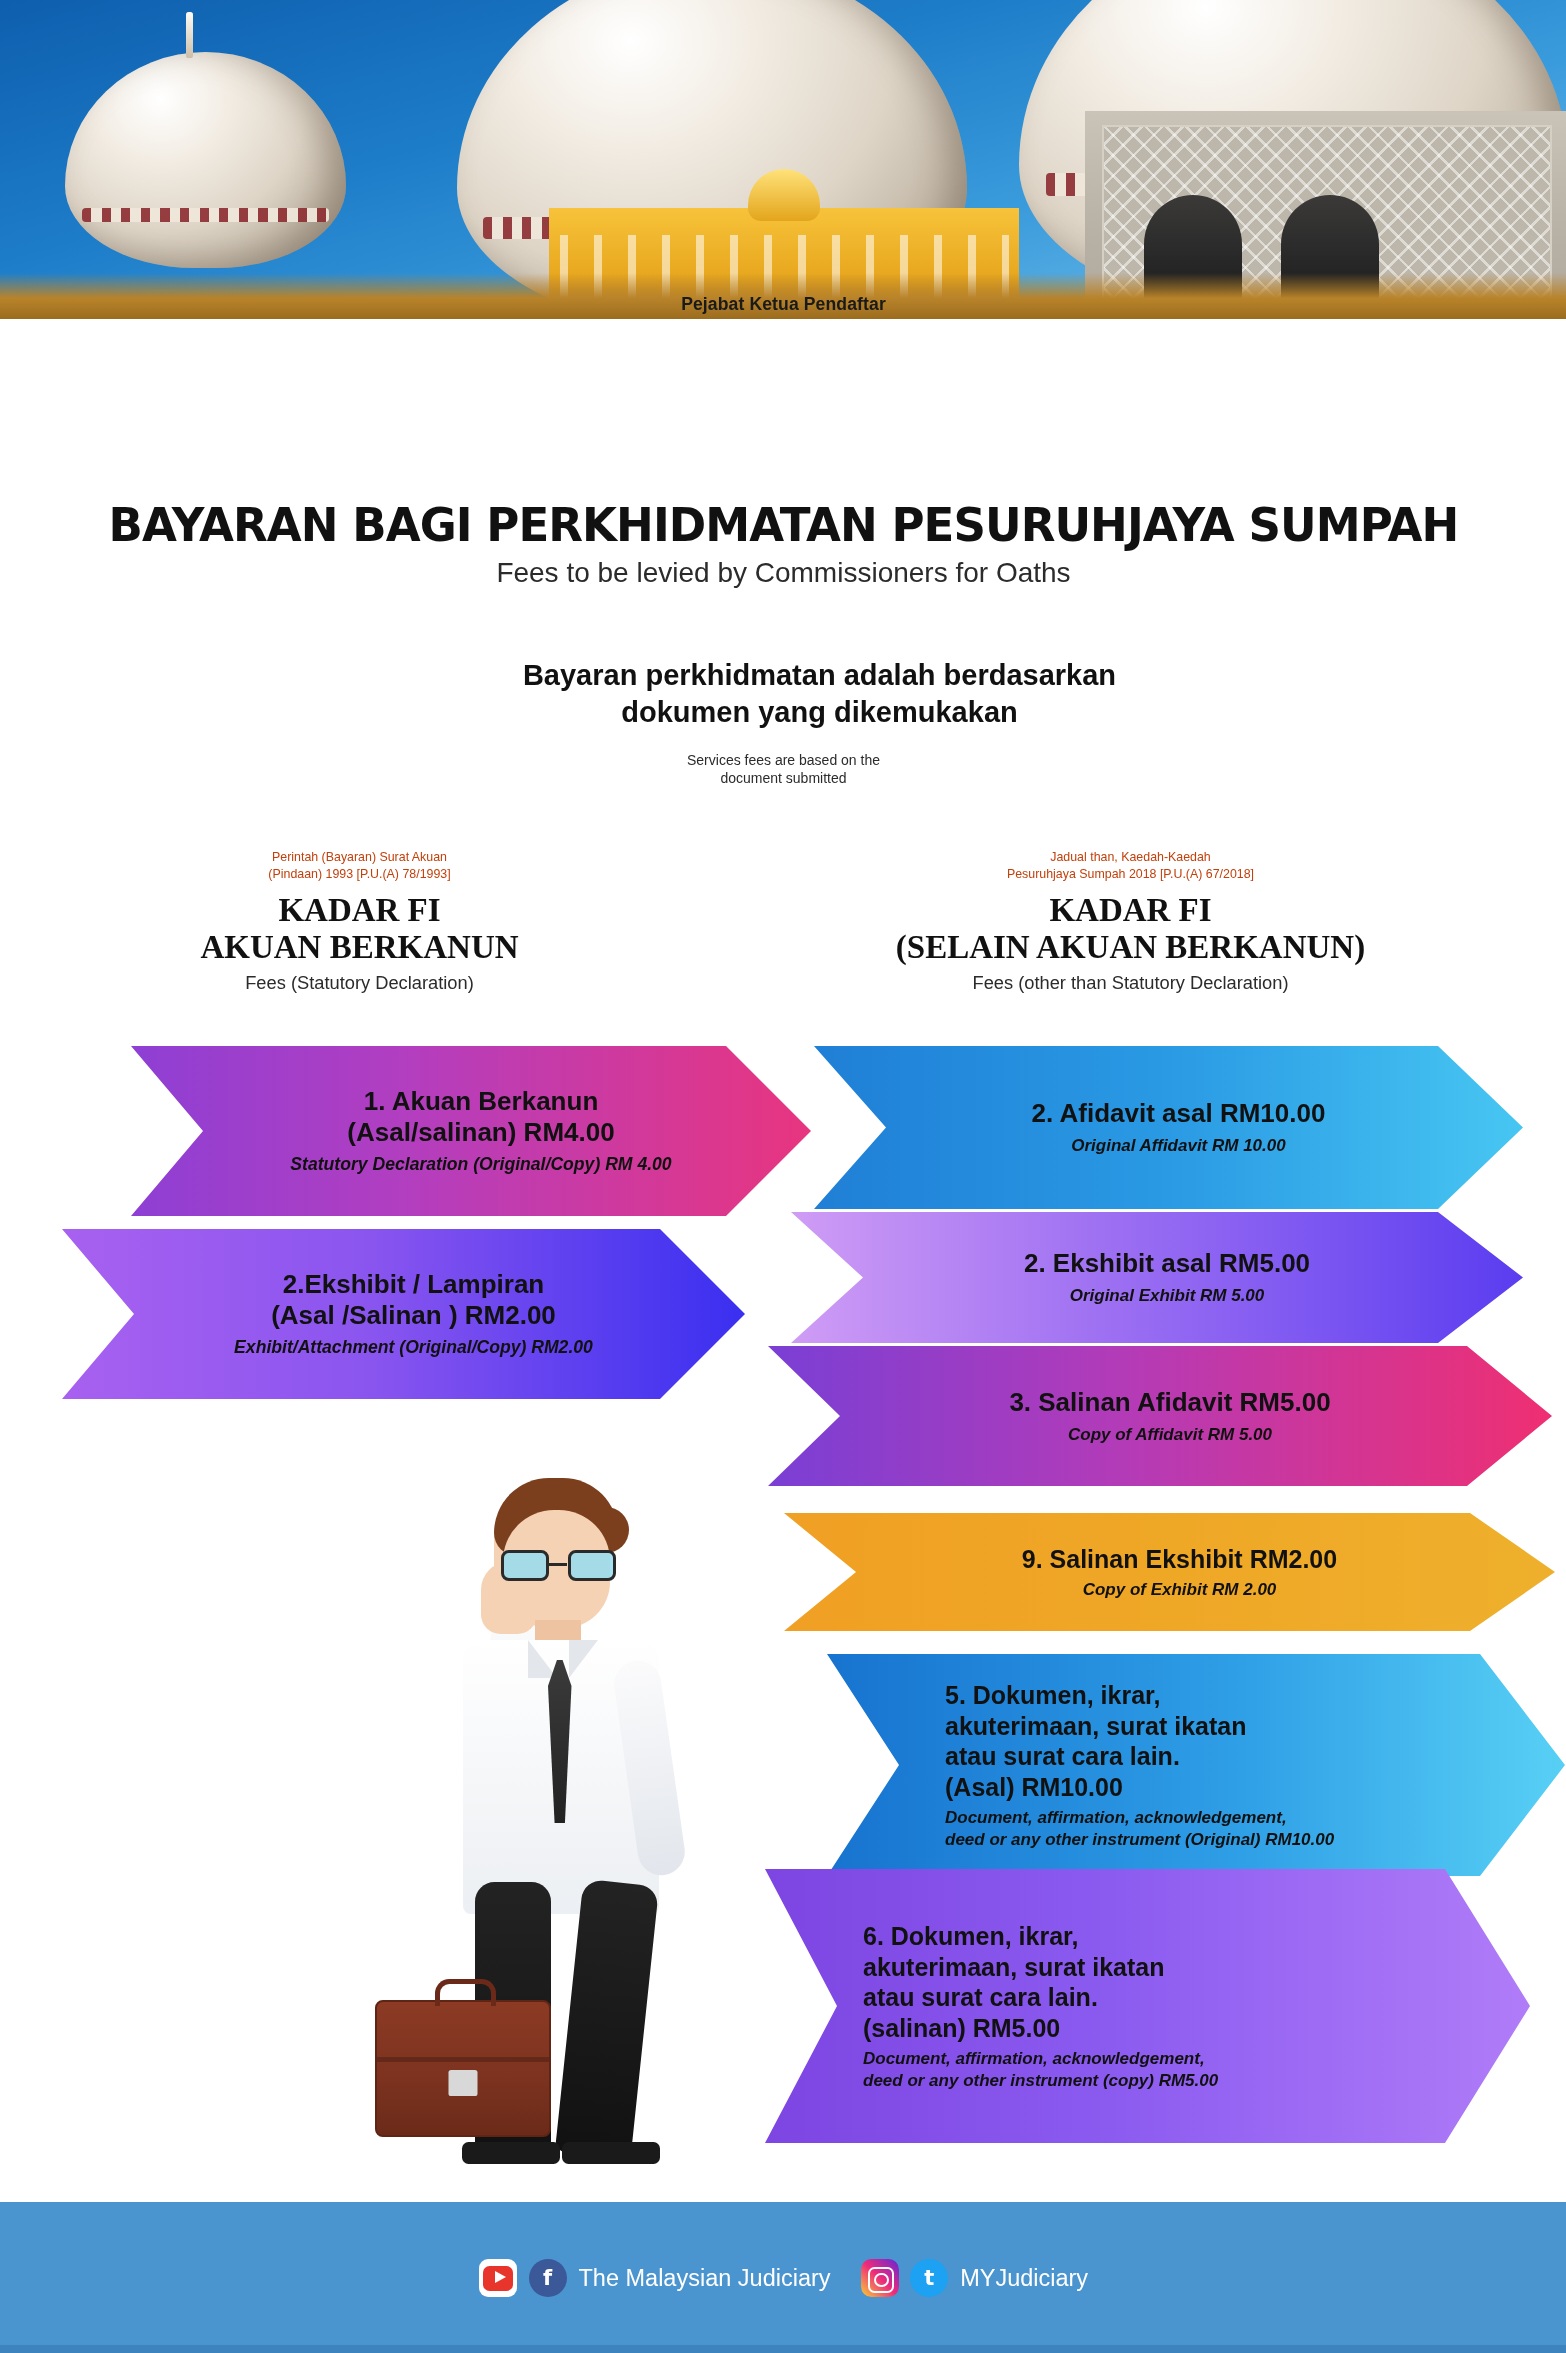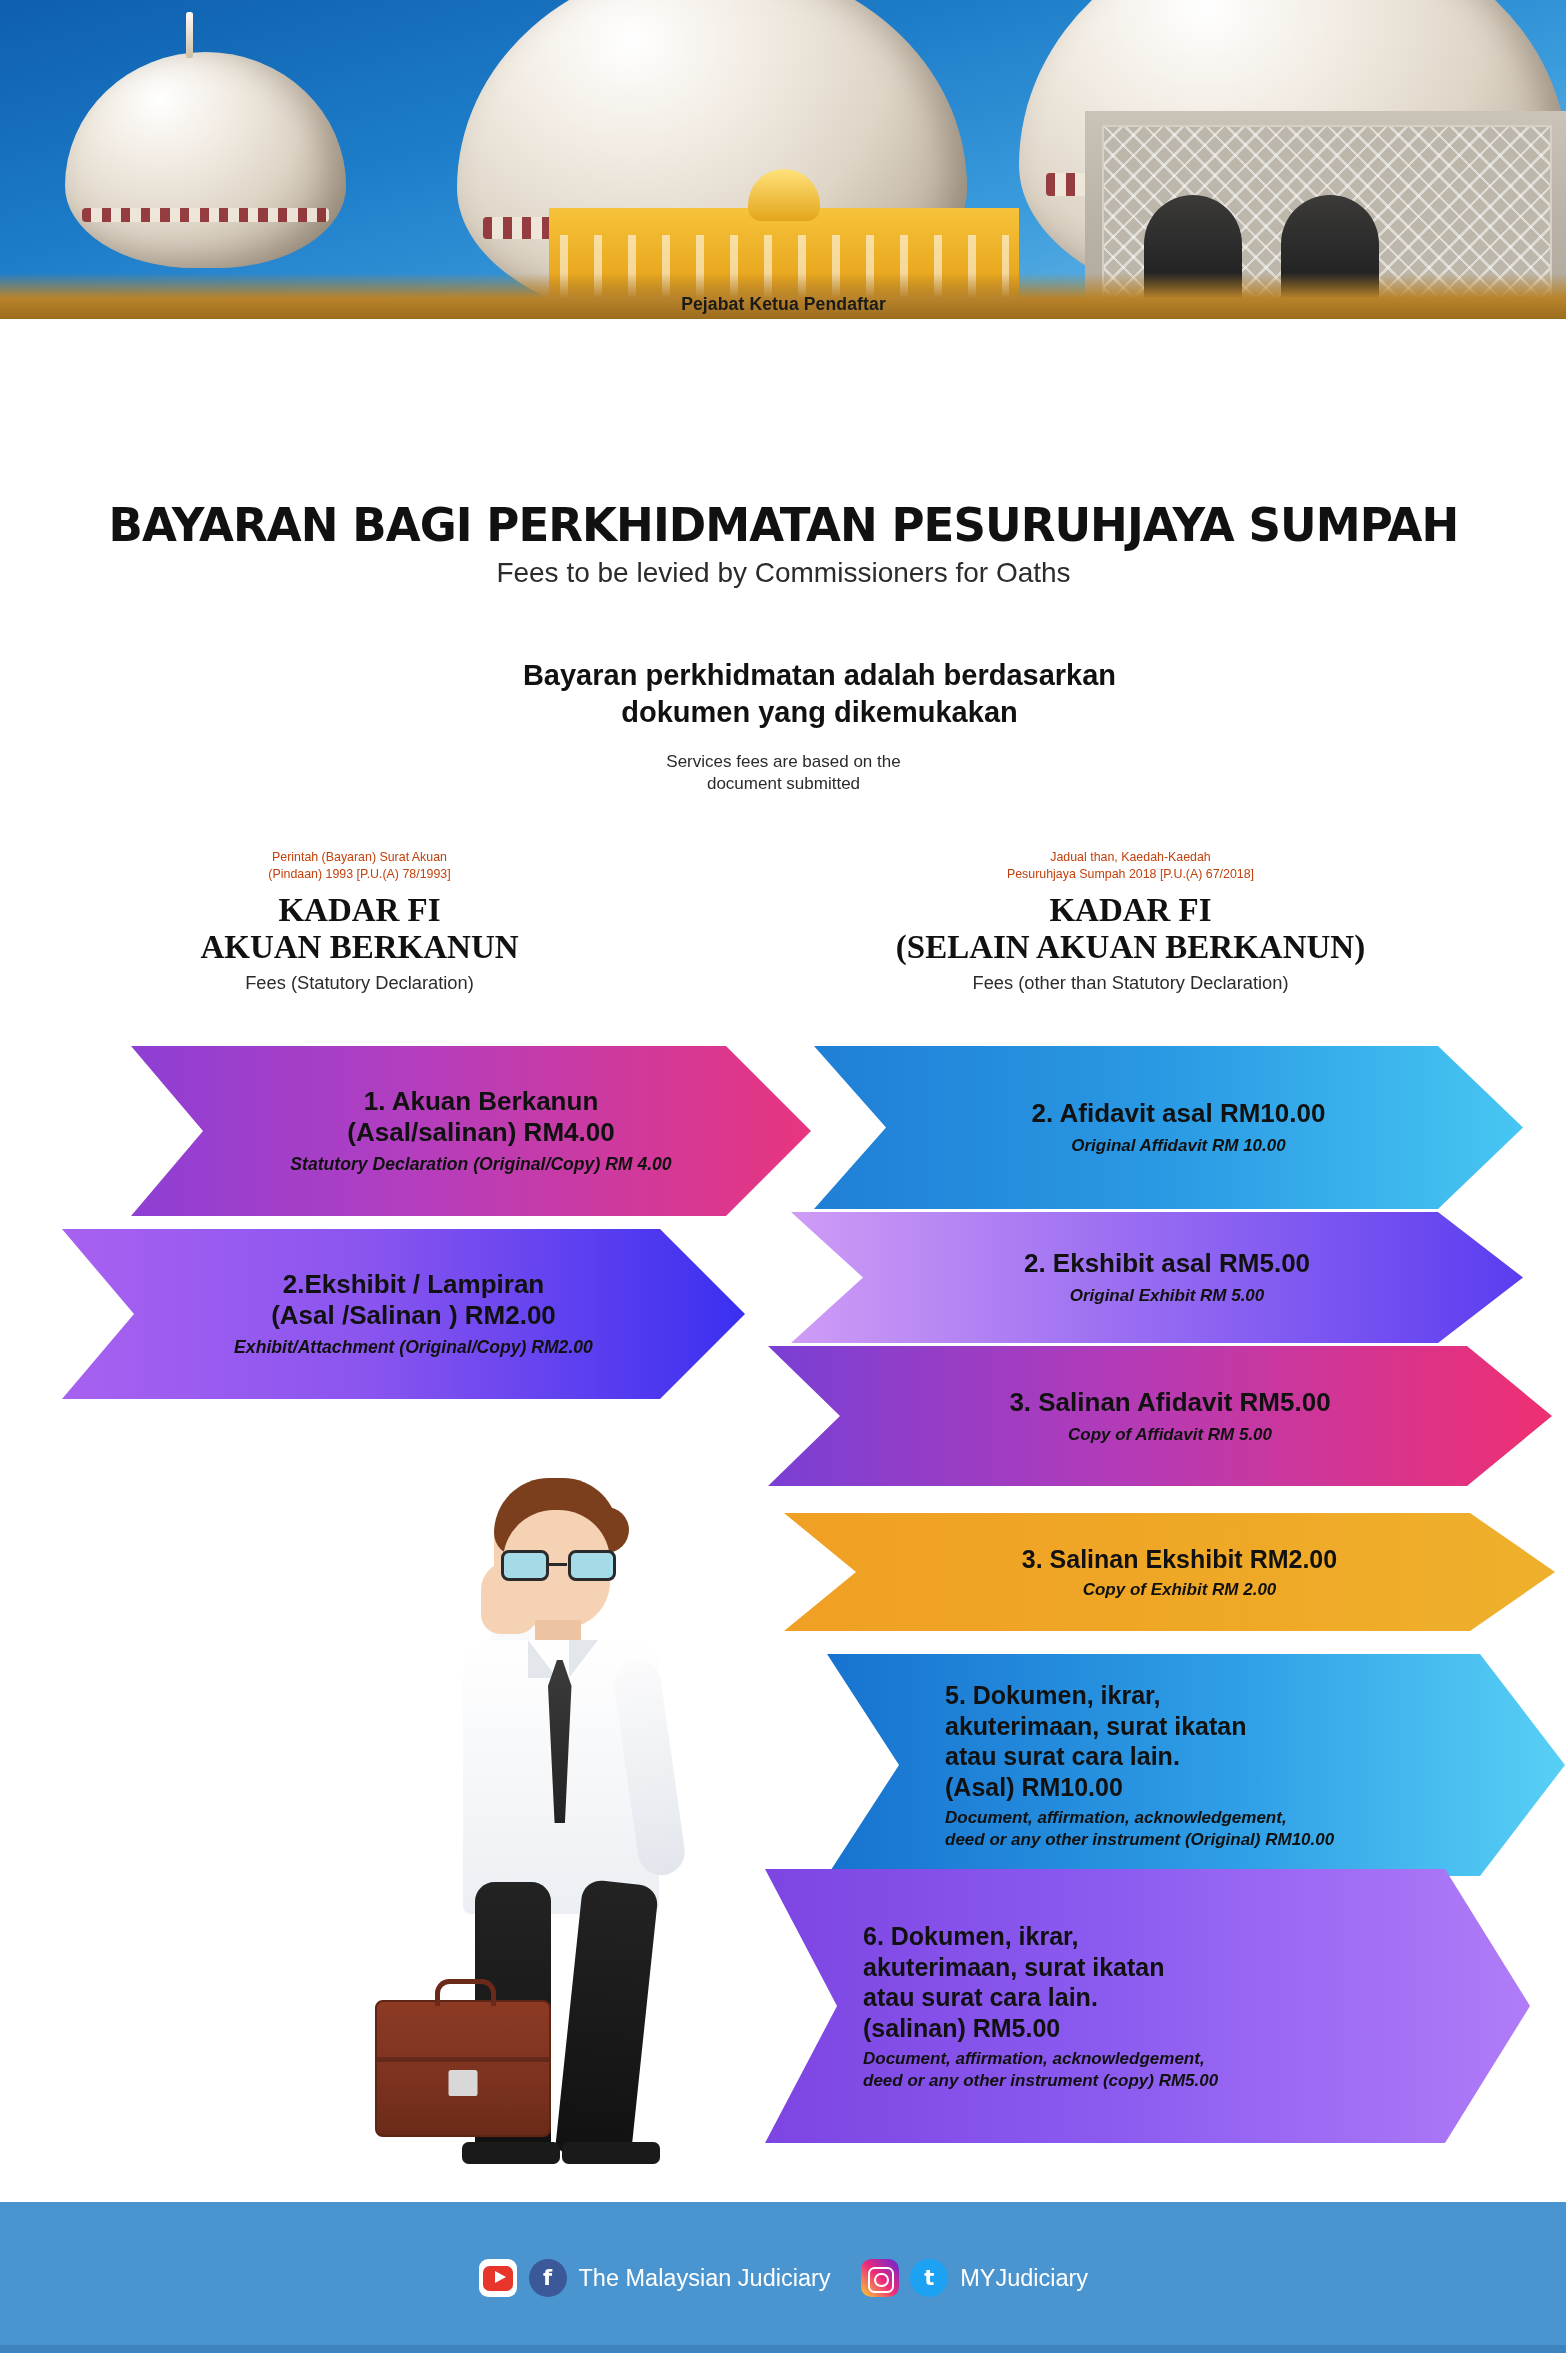--- a/index.html
+++ b/index.html
@@ -154,21 +154,21 @@
     font-weight: bold;
     font-size: 29px;
     line-height: 1.28;
     color: #111;
     margin-left: 36px;
   }
   .lead-en {
     position: absolute;
     top: 751px; left: 0; width: 1567px;
     text-align: center;
-    font-size: 17px;
+    font-size: 14px;
     line-height: 1.3;
     color: #2b2b2b;
   }
 
   
   .col-head { position: absolute; text-align: center; }
   .col-head .ref {
     font-size: 12.4px; line-height: 1.35; color: #c2410c;
   }
   .col-head .kf {
@@ -536,21 +536,21 @@
     <div class="ms">
       <div>3. Salinan Afidavit RM5.00</div>
     </div>
     <div class="en">
       <div>Copy of Affidavit RM 5.00</div>
     </div>
   </div>
 
   <div class="arrow" id="a-r4">
     <div class="ms">
-      <div>3. Salinan Ekshibit RM2.00</div>
+      <div>9. Salinan Ekshibit RM2.00</div>
     </div>
     <div class="en">
       <div>Copy of Exhibit RM 2.00</div>
     </div>
   </div>
 
   <div class="arrow" id="a-r5">
     <div class="ms">
       <div>5. Dokumen, ikrar,</div>
       <div>akuterimaan, surat ikatan</div>

